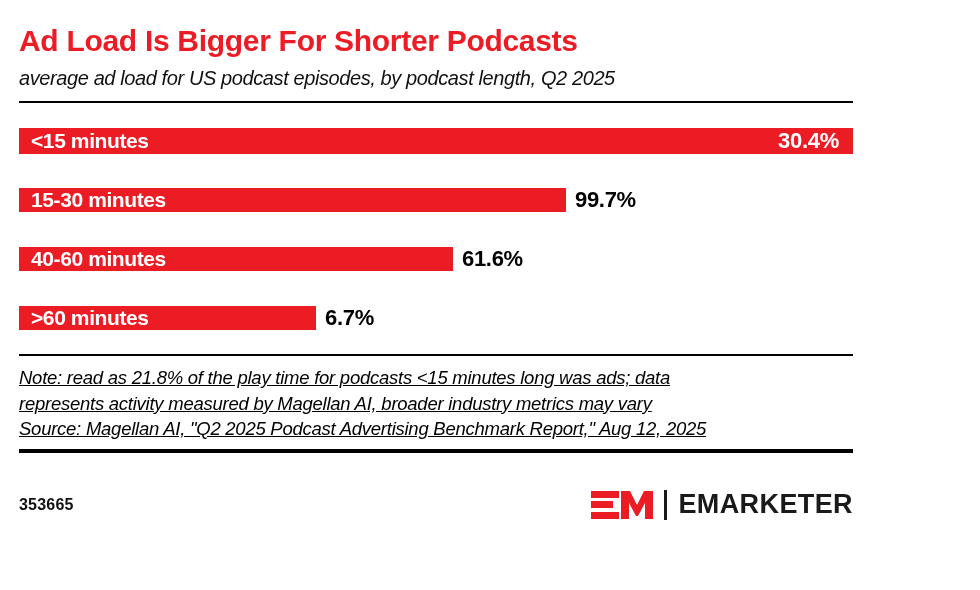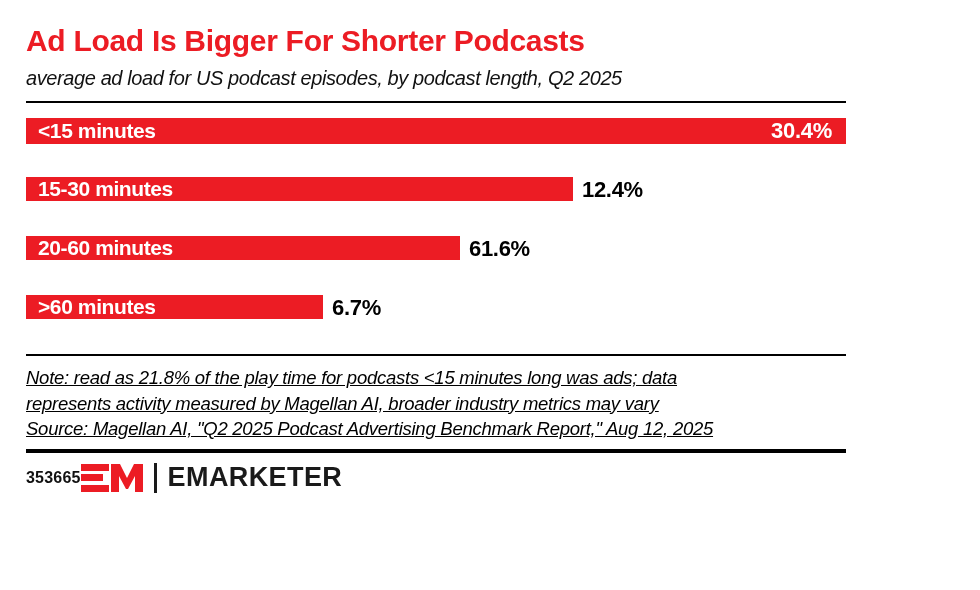--- a/index.html
+++ b/index.html
@@ -12,21 +12,21 @@
     height: 590px;
     font-family: "Liberation Sans", sans-serif;
     color: #000000;
     overflow: hidden;
   }
   .chart-card {
     position: relative;
     width: 872px;
     height: 590px;
     box-sizing: border-box;
-    padding: 0 26px;
+    padding: 0 19px;
   }
 
   
   .title {
     font-size: 30px;
     font-weight: bold;
     color: #EC1C24;
     letter-spacing: -0.3px;
     line-height: 1.0;
     padding-top: 26px;
@@ -59,21 +59,21 @@
 
   
   .bars {
     margin-top: 15px;
   }
   .bar-row {
     position: relative;
     height: 45px;
     margin-bottom: 14px;
     display: flex;
-    align-items: flex-start;
+    align-items: center;
   }
   .bar {
     background: #EC1C24;
     display: flex;
     align-items: center;
     justify-content: space-between;
     box-sizing: border-box;
     padding-left: 12px;
     padding-right: 14px;
     min-width: 120px;
@@ -112,21 +112,23 @@
     letter-spacing: -0.25px;
     color: #000000;
   }
   .notes .line { white-space: nowrap; text-decoration: underline; }
 
   
   .footer-spacer { height: 8px; }
   .footer {
     display: flex;
     align-items: center;
+    justify-content: space-between;
     padding-top: 9px;
+    margin-top: 27px;
   }
   .footer-id {
     font-size: 16px;
     font-weight: bold;
     letter-spacing: 0.2px;
     color: #111111;
   }
   .logo {
     display: flex;
     align-items: center;
@@ -163,26 +165,26 @@
       <div class="bar" style="width: 960px;">
         <span class="bar-label">&lt;15 minutes</span>
         <span class="value-inside">30.4%</span>
       </div>
     </div>
 
     <div class="bar-row">
       <div class="bar" style="width: 547px;">
         <span class="bar-label">15-30 minutes</span>
       </div>
-      <div class="value-outside">12.4%</div>
+      <div class="value-outside">99.7%</div>
     </div>
 
     <div class="bar-row">
       <div class="bar" style="width: 434px;">
-        <span class="bar-label">20-60 minutes</span>
+        <span class="bar-label">40-60 minutes</span>
       </div>
       <div class="value-outside">61.6%</div>
     </div>
 
     <div class="bar-row">
       <div class="bar" style="width: 297px;">
         <span class="bar-label">&gt;60 minutes</span>
       </div>
       <div class="value-outside">6.7%</div>
     </div>

